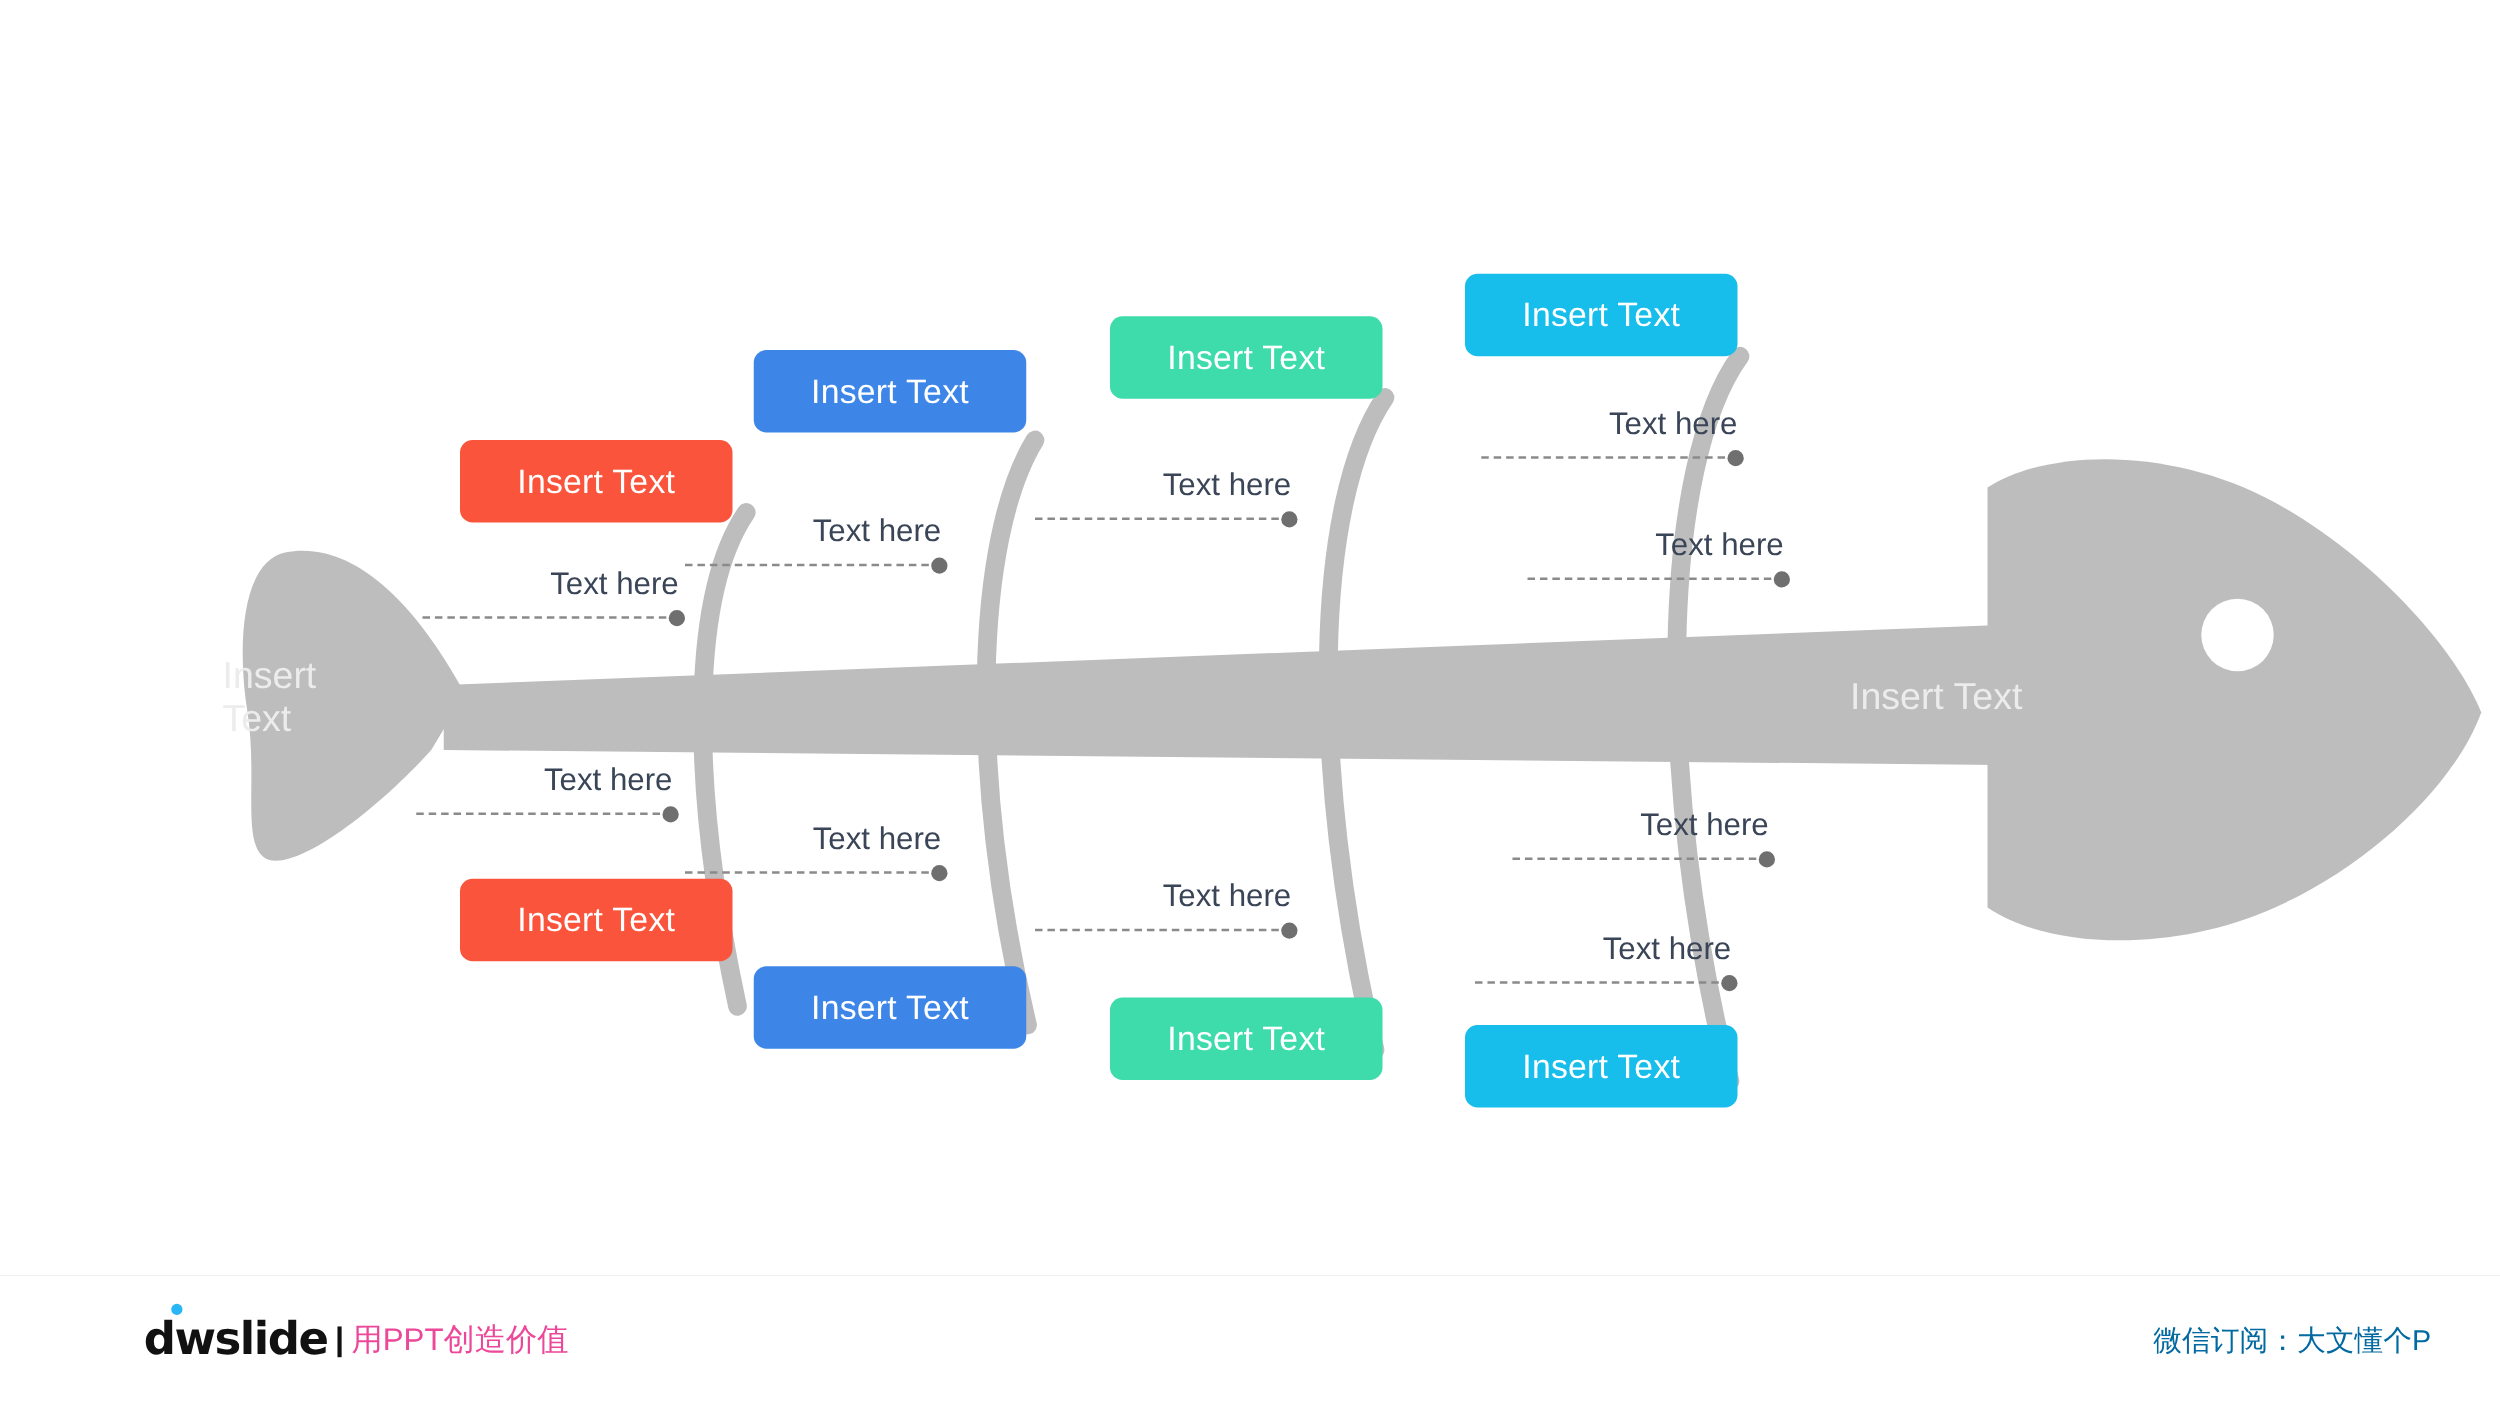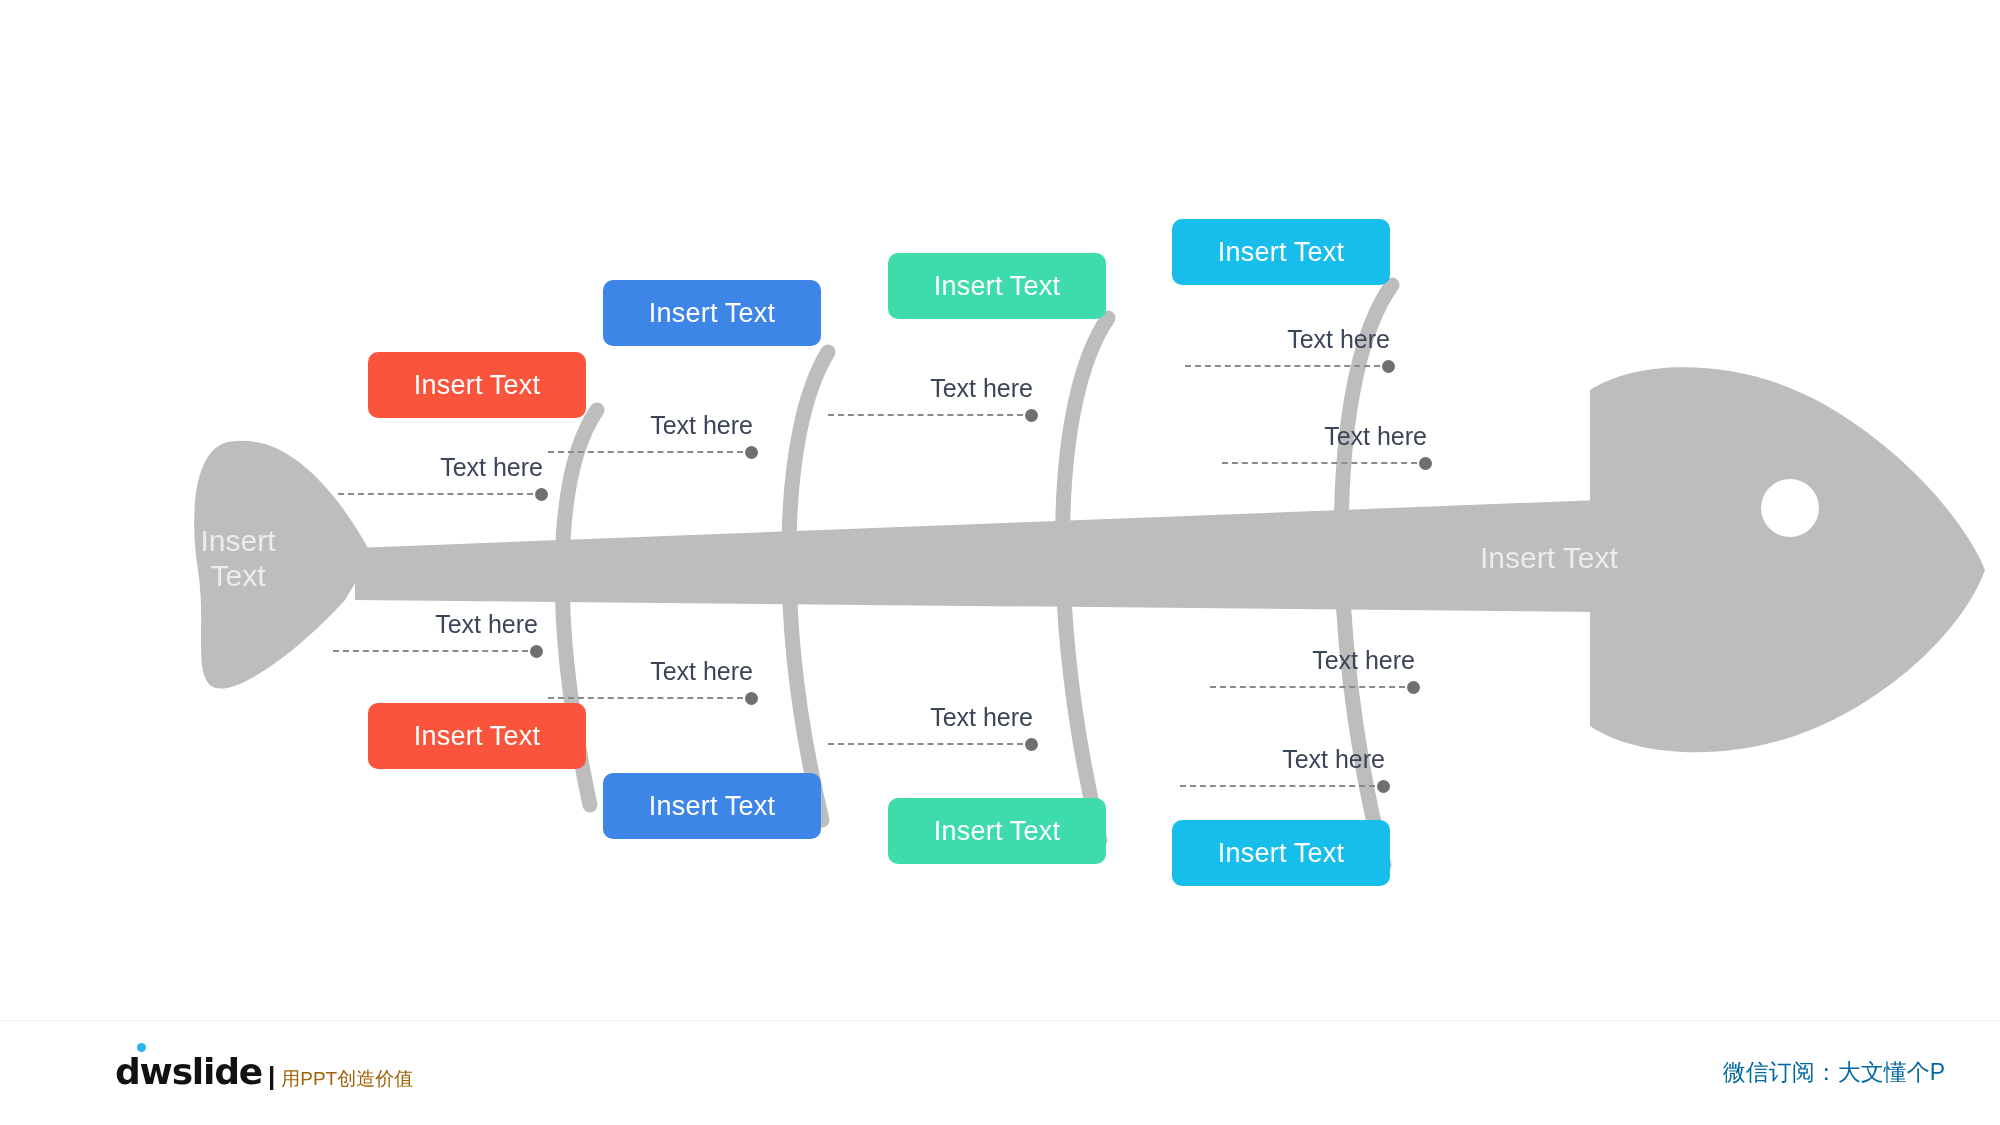--- a/index.html
+++ b/index.html
@@ -75,21 +75,21 @@
     height: 13px;
     border-radius: 50%;
     background: #6f6f6f;
   }
 
   
   .fish-label {
     position: absolute;
     color: #ececec;
     font-size: 30px;
-    text-align: center;
+    text-align: left;
     line-height: 1.18;
     user-select: none;
     white-space: pre-line;
   }
   #tail-label {
     left: 178px;
     top: 523px;
     width: 120px;
   }
   #head-label {
@@ -107,21 +107,21 @@
     width: 2000px;
     height: 105px;
     background: #ffffff;
     border-top: 1px solid #f0f1f3;
   }
   #footer-left {
     position: absolute;
     left: 115px;
     top: 30px;
     display: flex;
-    align-items: flex-end;
+    align-items: center;
   }
   #brand-logo {
     position: relative;
     font-size: 36px;
     font-weight: bold;
     color: #111111;
     letter-spacing: -1.2px;
     font-family: "DejaVu Sans", sans-serif;
   }
   #brand-dot {
@@ -133,22 +133,22 @@
     border-radius: 50%;
     background: #29b6f6;
   }
   #brand-sep {
     margin: 0 6px 0 6px;
     font-size: 26px;
     color: #111111;
     font-weight: bold;
   }
   #brand-tagline {
-    font-size: 19px;
-    color: #a16207;
+    font-size: 25px;
+    color: #ec4899;
   }
   #footer-right {
     position: absolute;
     right: 55px;
     top: 36px;
     font-size: 23px;
     color: #0369a1;
   }
 </style>
 </head>

